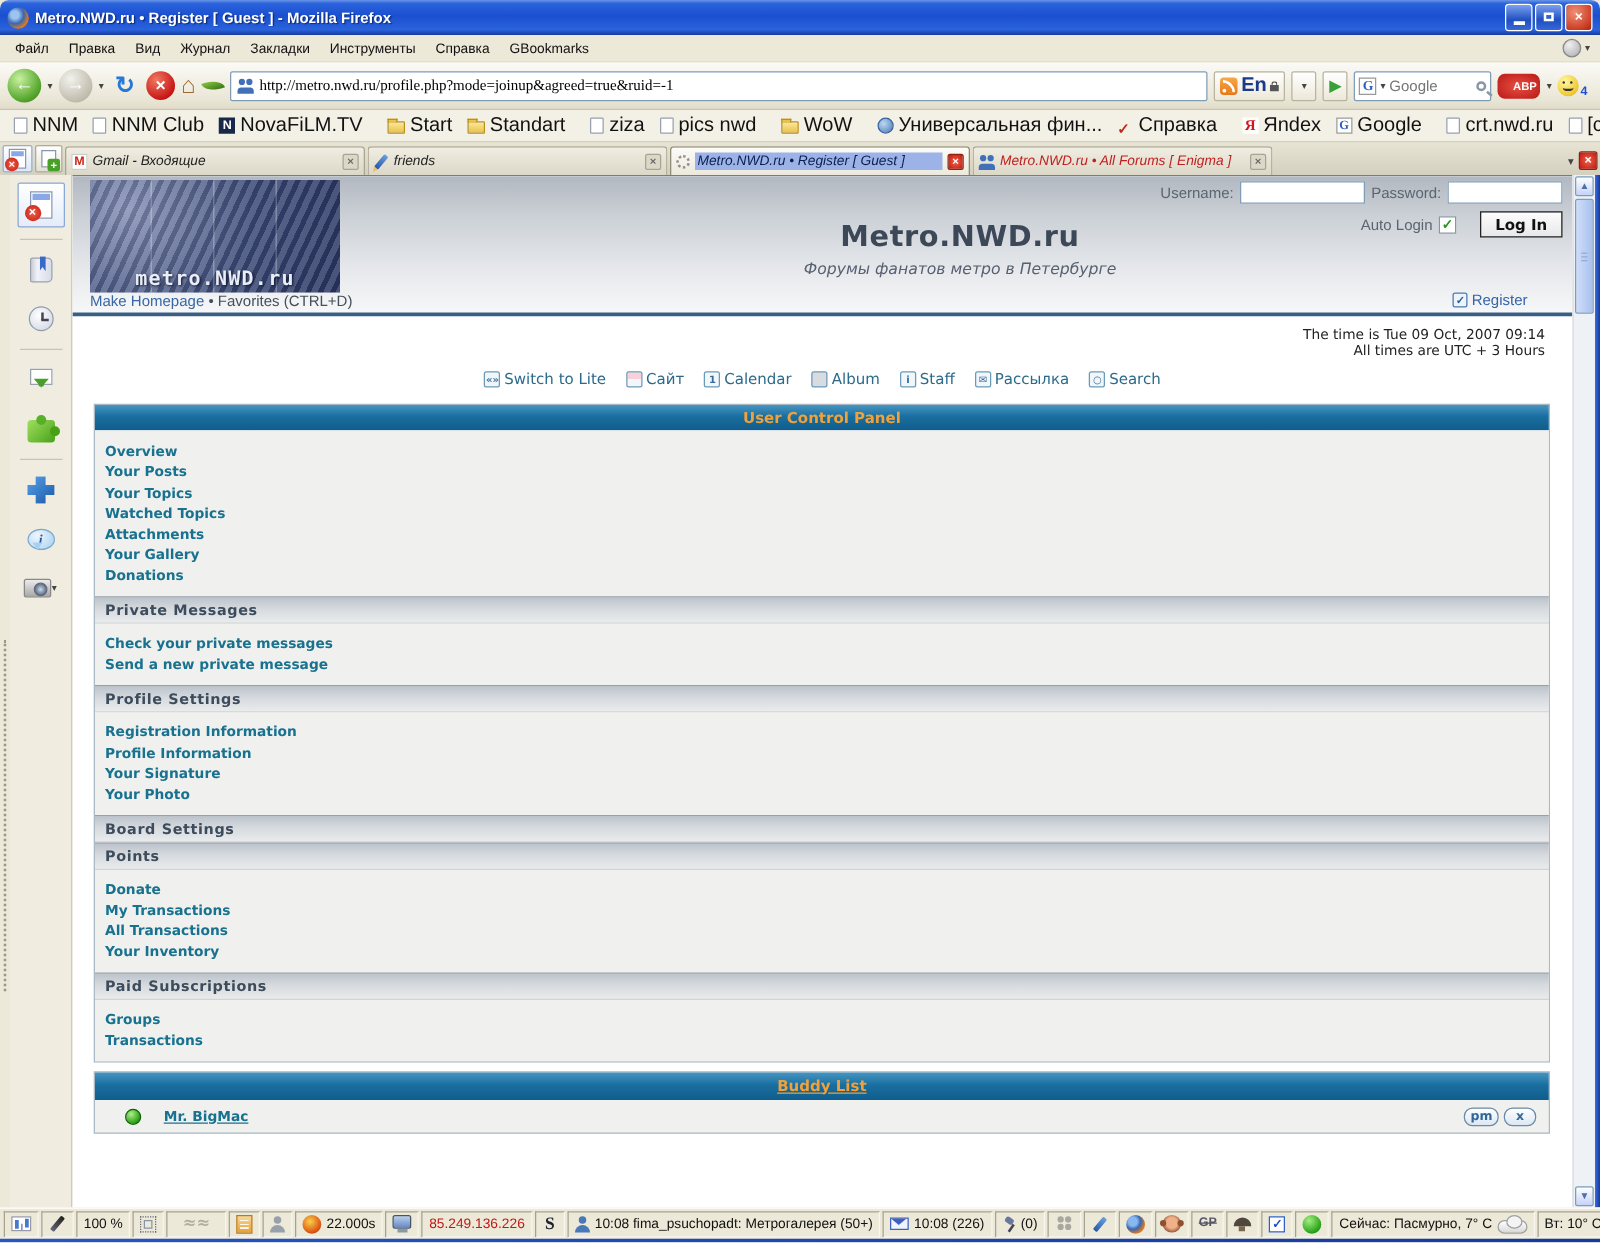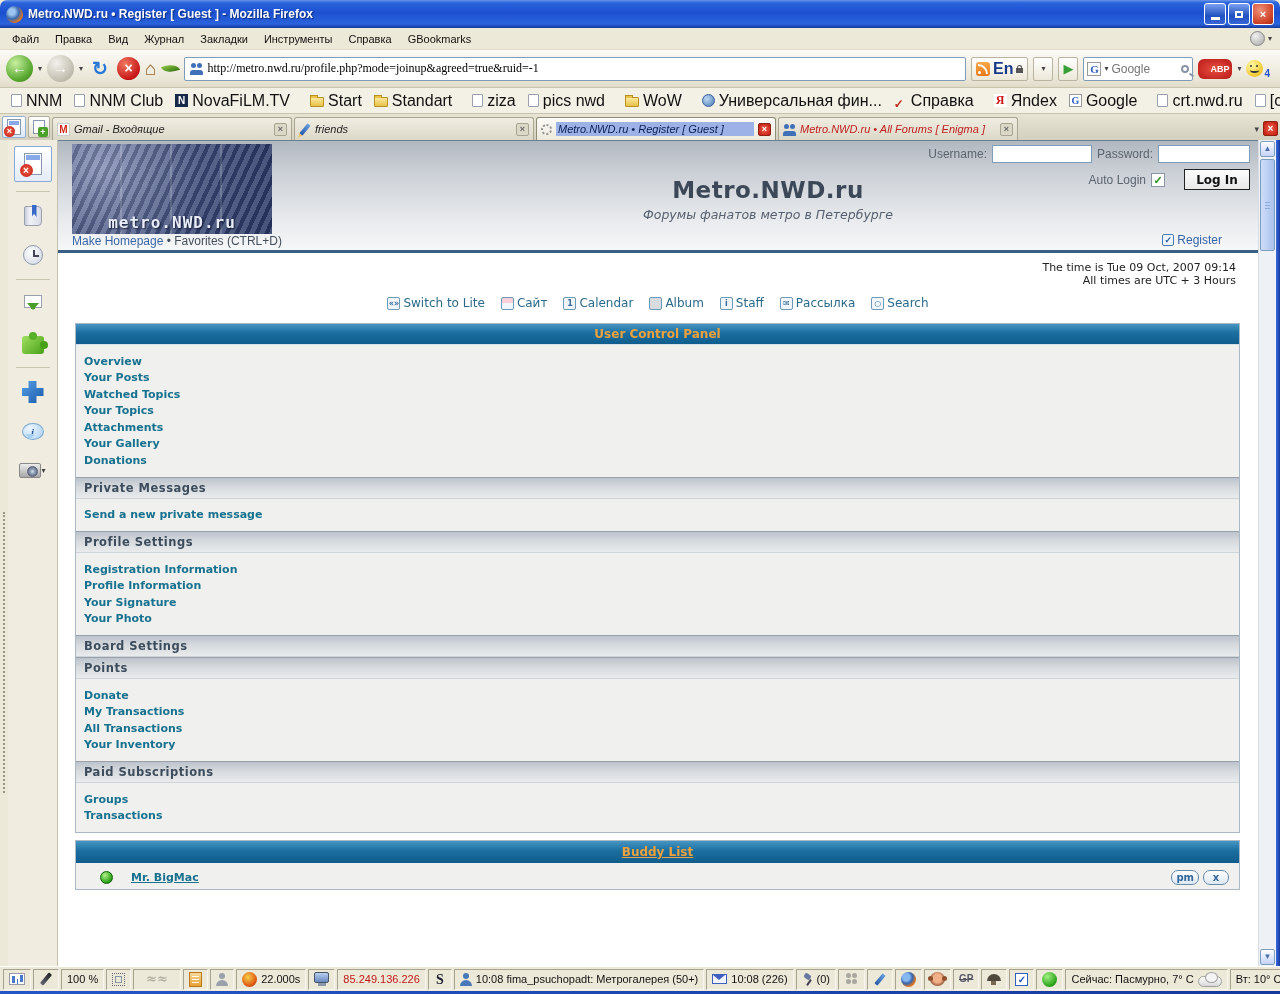--- a/index.html
+++ b/index.html
@@ -501,37 +501,40 @@
       <div class="ucp-header">User Control Panel</div>
       <div id="ucp-body">
           <div class="group">
             <div class="row-link">
               <a href="#">Overview</a>
             </div>
             <div class="row-link">
               <a href="#">Your Posts</a>
             </div>
             <div class="row-link">
+              <a href="#">Your Topics</a>
+            </div>
+            <div class="row-link">
               <a href="#">Watched Topics</a>
-            </div>
-            <div class="row-link">
-              <a href="#">Your Topics</a>
             </div>
             <div class="row-link">
               <a href="#">Attachments</a>
             </div>
             <div class="row-link">
               <a href="#">Your Gallery</a>
             </div>
             <div class="row-link">
               <a href="#">Donations</a>
             </div>
           </div>
           <div class="sec-bar">Private Messages</div>
           <div class="group">
+            <div class="row-link">
+              <a href="#">Check your private messages</a>
+            </div>
             <div class="row-link">
               <a href="#">Send a new private message</a>
             </div>
           </div>
           <div class="sec-bar">Profile Settings</div>
           <div class="group">
             <div class="row-link">
               <a href="#">Registration Information</a>
             </div>
             <div class="row-link">

